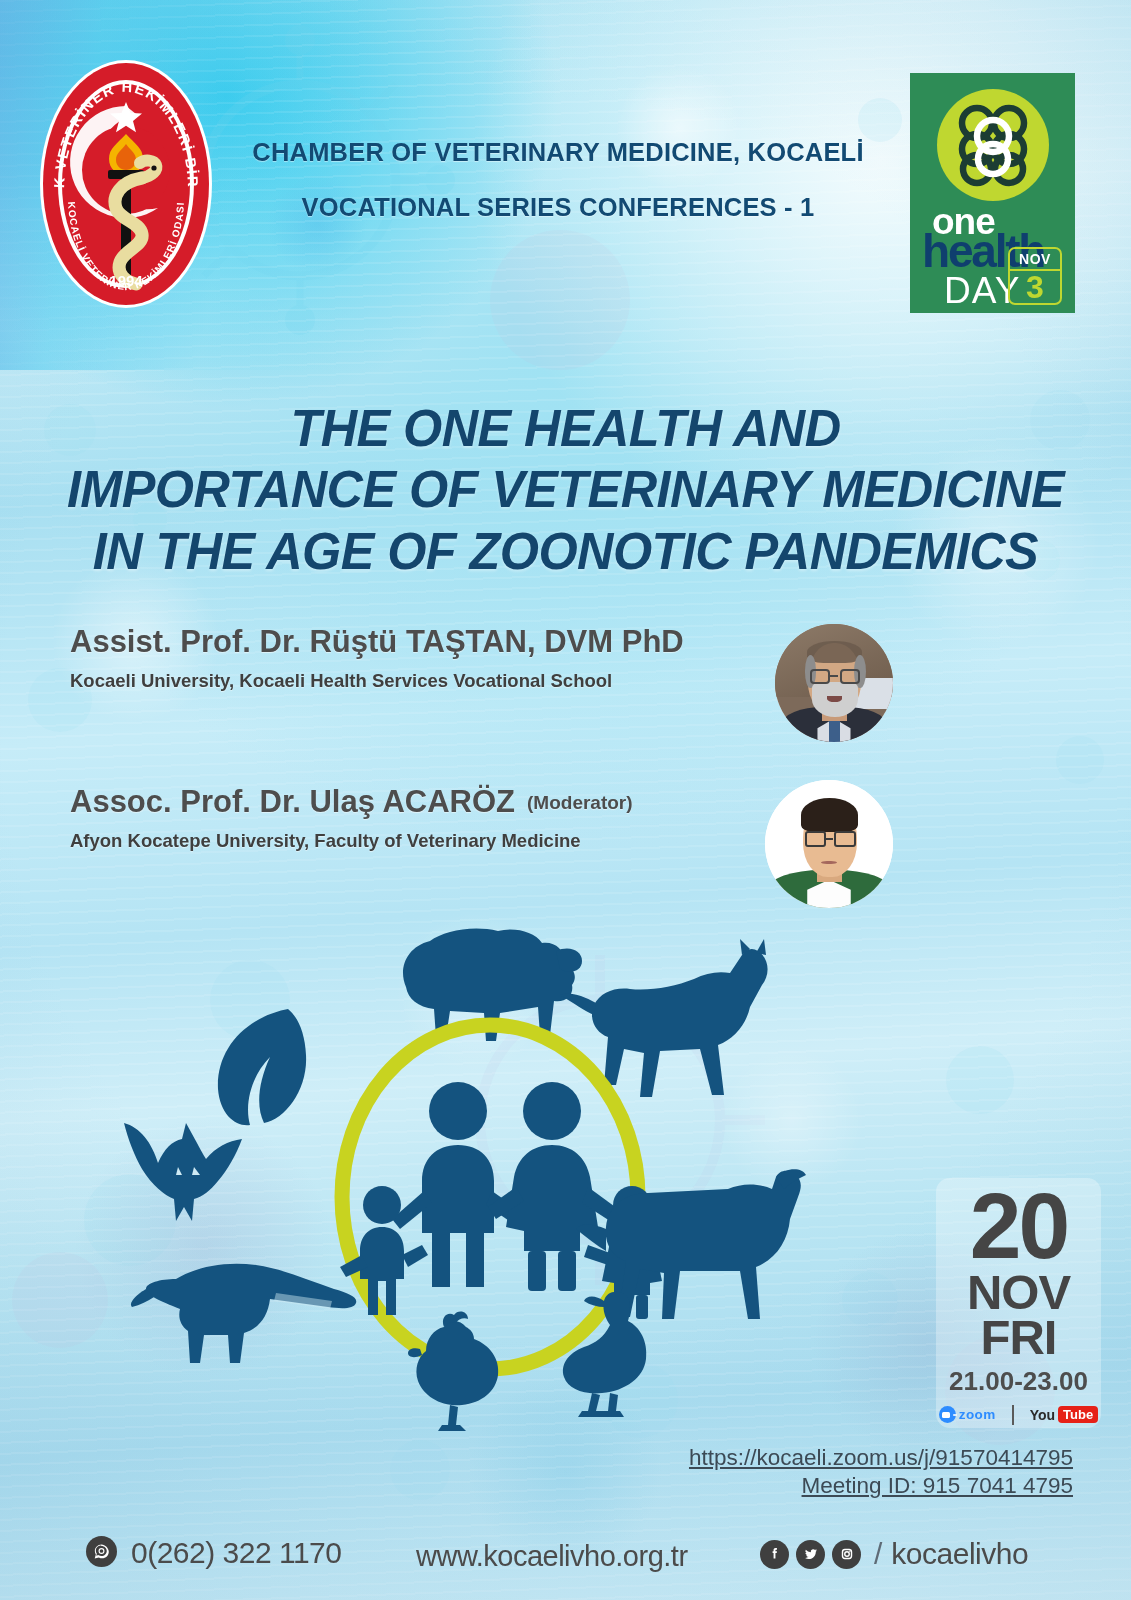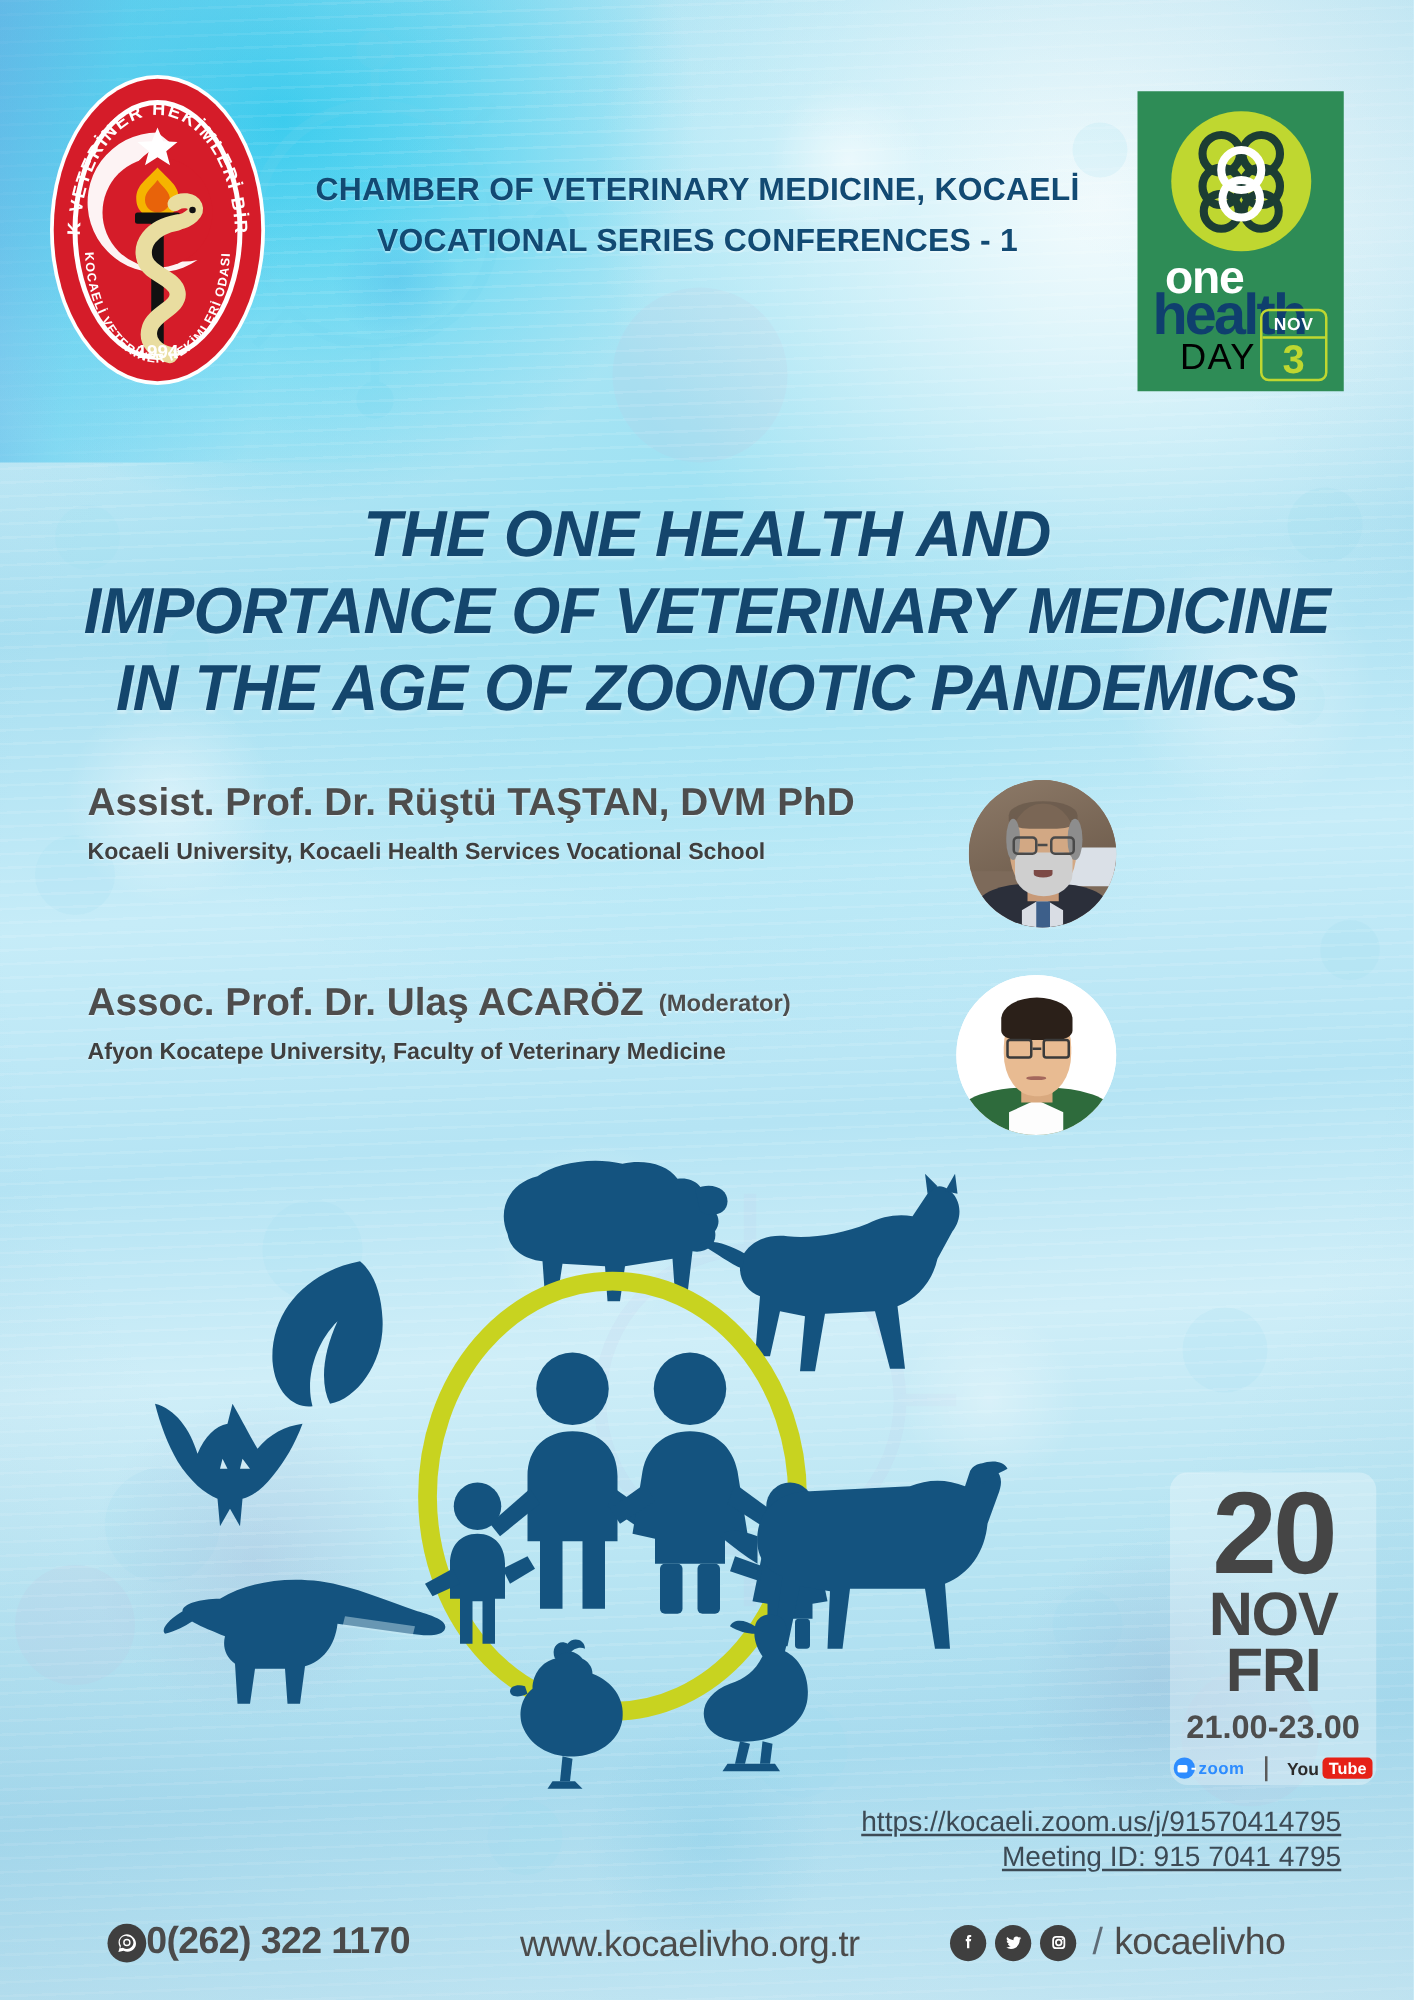--- a/index.html
+++ b/index.html
@@ -72,21 +72,21 @@
 
   #header-text {
     position: absolute; left: 222px; top: 140px; width: 672px;
     text-align: center; color: #124a73;
   }
   .hdr-line {
     font-weight: bold; font-size: 25.5px; letter-spacing: .2px;
     line-height: 1.0; white-space: nowrap;
     text-shadow: 0 1px 1px rgba(255,255,255,.45);
   }
-  #hdr-line2 { margin-top: 15px; }
+  #hdr-line2 { margin-top: 29px; }
 
   #onehealth-logo {
     position: absolute; right: 56px; top: 73px;
     width: 165px; height: 240px;
     background: #2e8c56; overflow: hidden;
   }
   #oh-circle {
     position: absolute; left: 50%; top: 16px; transform: translateX(-50%);
     width: 112px; height: 112px; border-radius: 50%; background: #bfd730;
   }
@@ -95,21 +95,21 @@
     font-size: 37px; font-weight: 800; color: #ffffff; letter-spacing: -1px;
     line-height: 1;
   }
   #oh-word-health {
     position: absolute; left: 12px; top: 155px;
     font-size: 46px; font-weight: 800; color: #0f3f6e; letter-spacing: -2.2px;
     line-height: 1;
   }
   #oh-word-day {
     position: absolute; left: 34px; top: 199px;
-    font-size: 29px; font-weight: 500; color: #000000; letter-spacing: 1px;
+    font-size: 37px; font-weight: 500; color: #ffffff; letter-spacing: 1px;
     line-height: 1;
     text-align: center;
   }
   #oh-cal {
     position: absolute; right: 13px; bottom: 8px;
     width: 54px; height: 58px;
     border: 2.5px solid #bfd730; border-radius: 7px;
     text-align: center; color: #ffffff;
   }
   #oh-cal-nov {
@@ -265,21 +265,21 @@
     position: absolute; right: 58px; top: 1444px;
     text-align: right; color: #3c4a55;
   }
   #meeting-url { font-size: 22.5px; line-height: 1.25; text-decoration: underline; }
   #meeting-id  { font-size: 22.5px; line-height: 1.25; text-decoration: underline; }
 
   
   #footer { position: absolute; left: 0; bottom: 14px; width: 1131px; height: 62px; }
   #phone-group {
     position: absolute; left: 86px; top: 12px;
-    display: flex; align-items: flex-end;  font-weight: bold;
+    display: flex; align-items: flex-start; gap: 14px;
   }
   .circ-icon {
     width: 31px; height: 31px; border-radius: 50%;
     background: #3f3f3f; color: #fff;
     display: flex; align-items: center; justify-content: center;
     font-size: 16px; line-height: 1; flex: 0 0 auto;
   }
   #phone-num { font-size: 30px; color: #4b4b4b; letter-spacing: -.5px; }
   #web-url {
     position: absolute; left: 416px; top: 16px;

